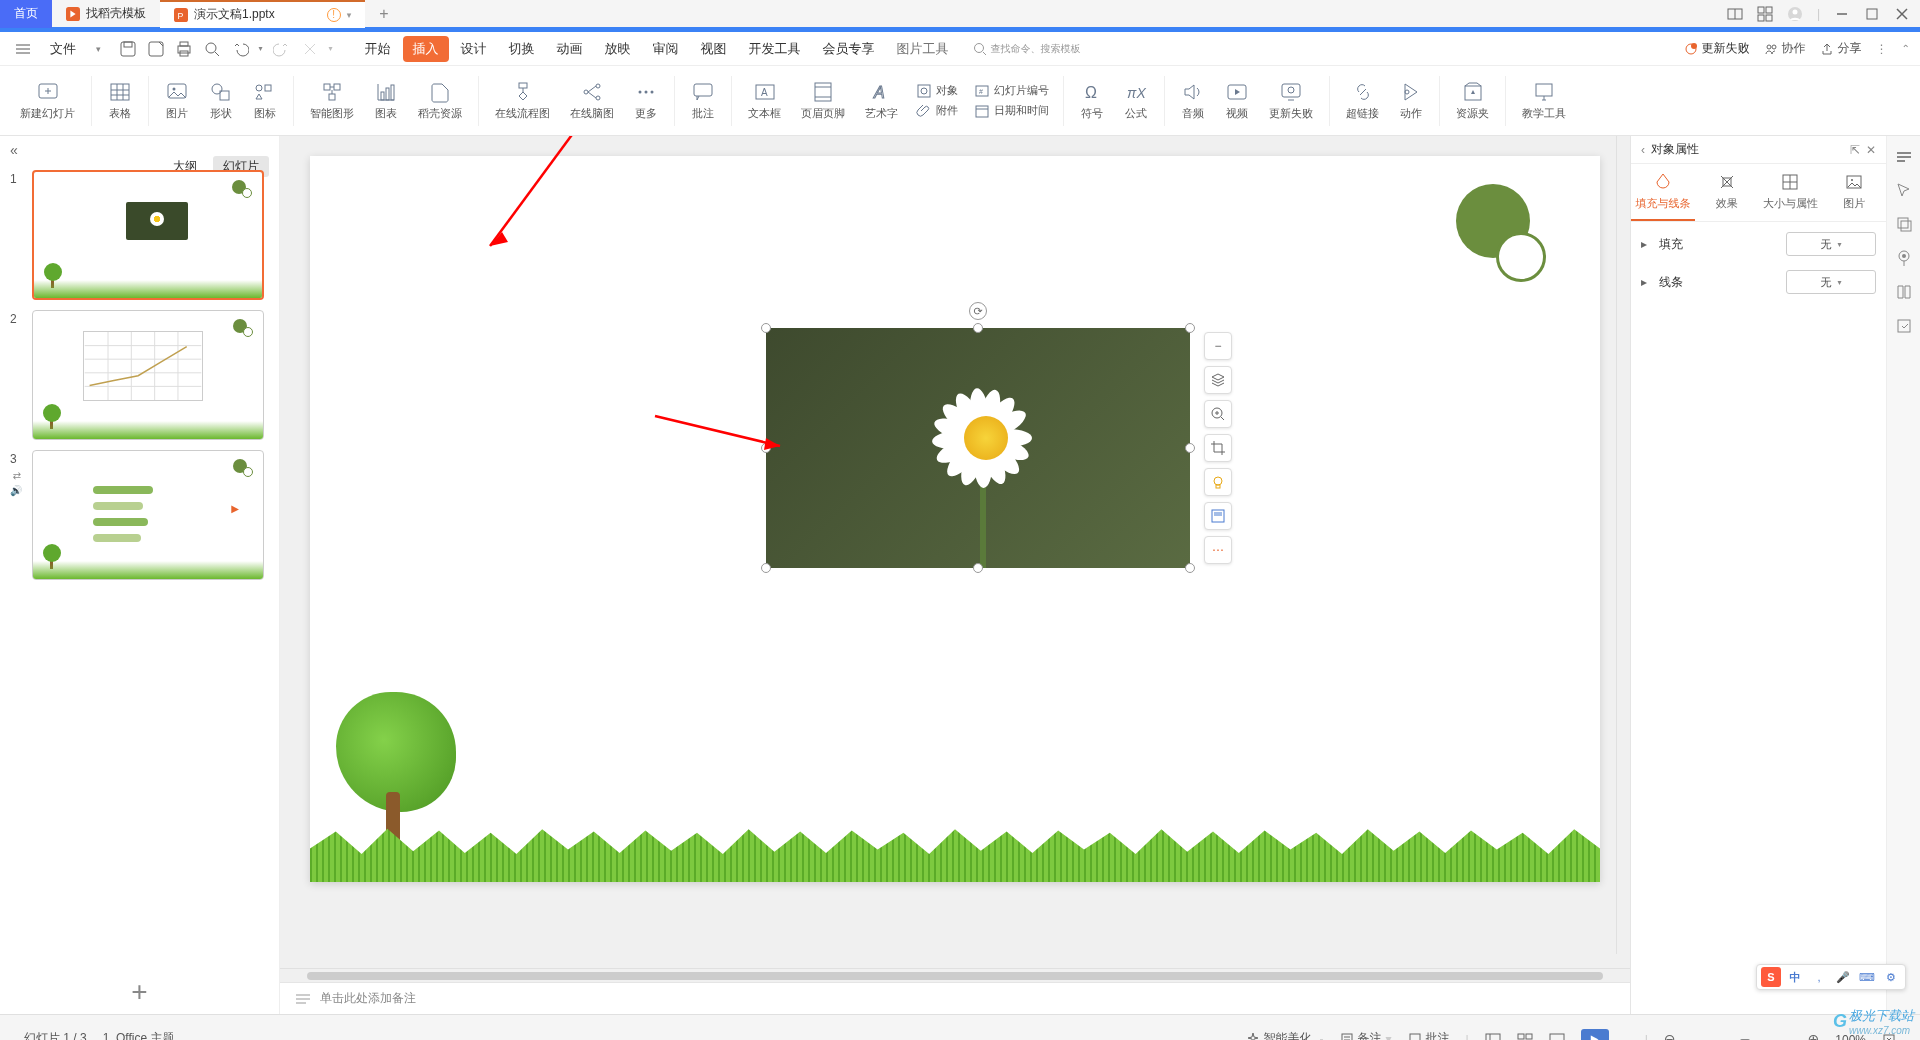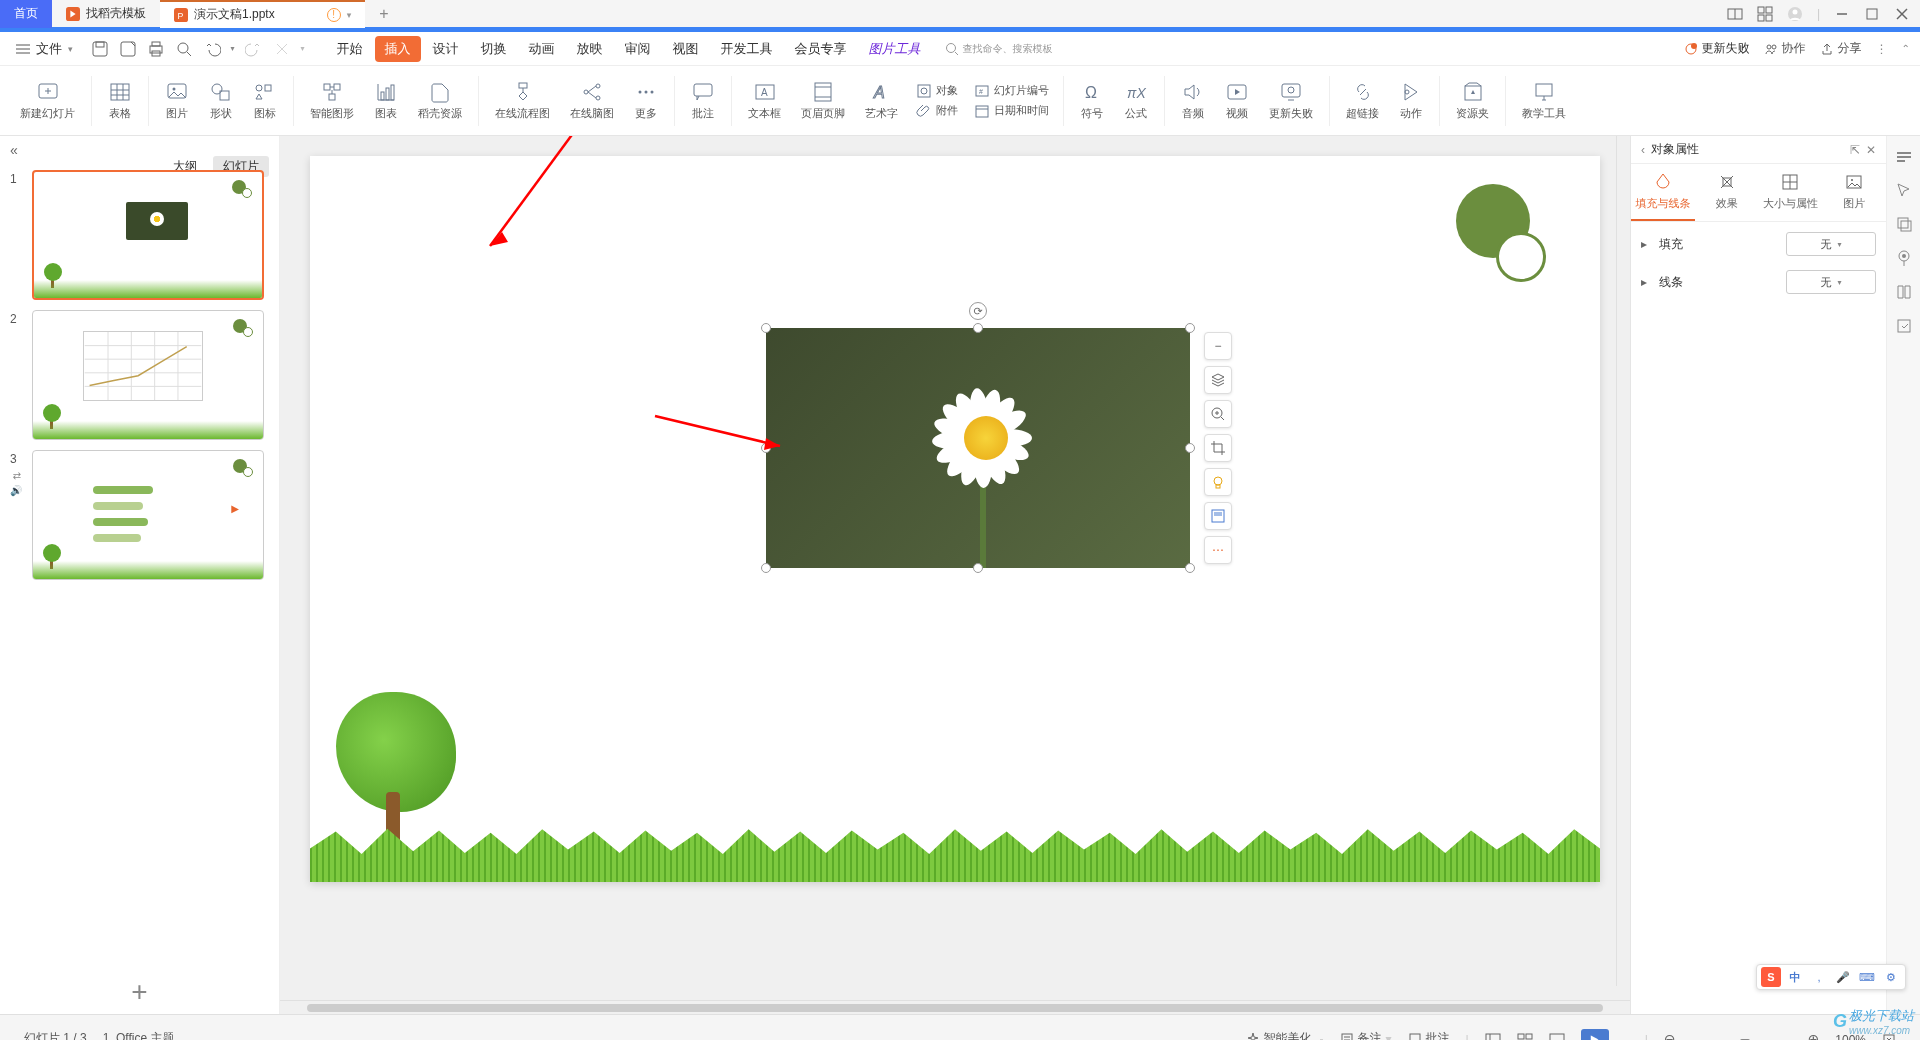--- a/index.html
+++ b/index.html
@@ -11,27 +11,27 @@
 .tab-home { background: #4a6cf7; color: #fff; }
 .tab-doc { background: #fff; border-top: 2px solid #fff; }
 .tab-active { border-top: 2px solid #d26b2b; }
 .tab-icon { width: 14px; height: 14px; display: inline-block; }
 .warn-circle { width: 14px; height: 14px; border: 1.5px solid #ff9a3c; border-radius: 50%; display: inline-flex; align-items: center; justify-content: center; color: #ff9a3c; font-size: 10px; }
 .titlebar-right { margin-left: auto; display: flex; align-items: center; gap: 14px; padding-right: 10px; }
 .win-btn { width: 16px; height: 16px; color: #666; }
 
 
 .menubar { height: 34px; background: #fff; display: flex; align-items: center; border-bottom: 1px solid #eee; padding: 0 10px; gap: 2px; }
-.file-menu { display: flex; align-items: center; gap: 6px; padding: 2px 6px; font-size: 13px; }
+.file-menu { display: flex; align-items: center; gap: 20px; padding: 2px 6px; font-size: 13px; }
 .qat { display: flex; align-items: center; gap: 10px; padding: 0 10px; }
 .qat-icon { width: 18px; height: 18px; color: #666; }
 .tabs-menu { display: flex; align-items: center; gap: 2px; margin-left: 10px; }
 .menu-tab { padding: 4px 10px; font-size: 13px; border-radius: 4px; }
 .menu-tab.active { background: #f26c35; color: #fff; }
-.menu-tab.context { color: #6d28d9; font-style: italic; }
+.menu-tab.context { color: #737373; }
 .search-cmd { margin-left: 12px; display: flex; align-items: center; gap: 4px; color: #999; font-size: 10px; }
 .menubar-right { margin-left: auto; display: flex; align-items: center; gap: 14px; font-size: 12px; color: #555; }
 .menubar-right .fail { color: #333; display: flex; align-items: center; gap: 4px; }
 
 
 .ribbon { height: 70px; background: #fff; display: flex; align-items: center; border-bottom: 1px solid #e5e5e5; padding: 0 12px; gap: 4px; }
 .ribbon-item { display: flex; flex-direction: column; align-items: center; justify-content: center; padding: 2px 8px; gap: 2px; font-size: 11px; color: #555; }
 .ribbon-icon { width: 24px; height: 24px; color: #6b7a8f; }
 .ribbon-sep { width: 1px; height: 50px; background: #eee; margin: 0 4px; }
 .ribbon-sub { display: flex; flex-direction: column; gap: 4px; font-size: 11px; color: #555; padding: 0 6px; }
@@ -716,20 +716,28 @@
         <svg class="red-arrow" style="top:250px;left:340px;" width="150" height="60" viewBox="0 0 150 60">
           <line x1="5" y1="10" x2="130" y2="40" class="arrow-line"></line>
           <polygon points="130,40 116,32 114,44" class="arrow-head"></polygon>
         </svg>
       </div>
       <div class="vscroll"></div>
     </div>
     <div class="hscroll">
         <div class="hscroll-thumb"></div>
       </div>
+    <div class="notes-bar">
+      <svg width="14" height="12">
+          <line x1="0" y1="2" x2="14" y2="2" stroke="#999"></line>
+          <line x1="0" y1="6" x2="14" y2="6" stroke="#999"></line>
+          <line x1="0" y1="10" x2="10" y2="10" stroke="#999"></line>
+        </svg>
+      <span>单击此处添加备注</span>
+    </div>
   </div>
 
   <div class="right-panel">
     <div class="rp-head">
       <span style="color:#888;">‹</span>
       <span>对象属性</span>
       <span class="spacer"></span>
       <span style="color:#888;">⇱</span>
       <span style="color:#888;">✕</span>
     </div>

